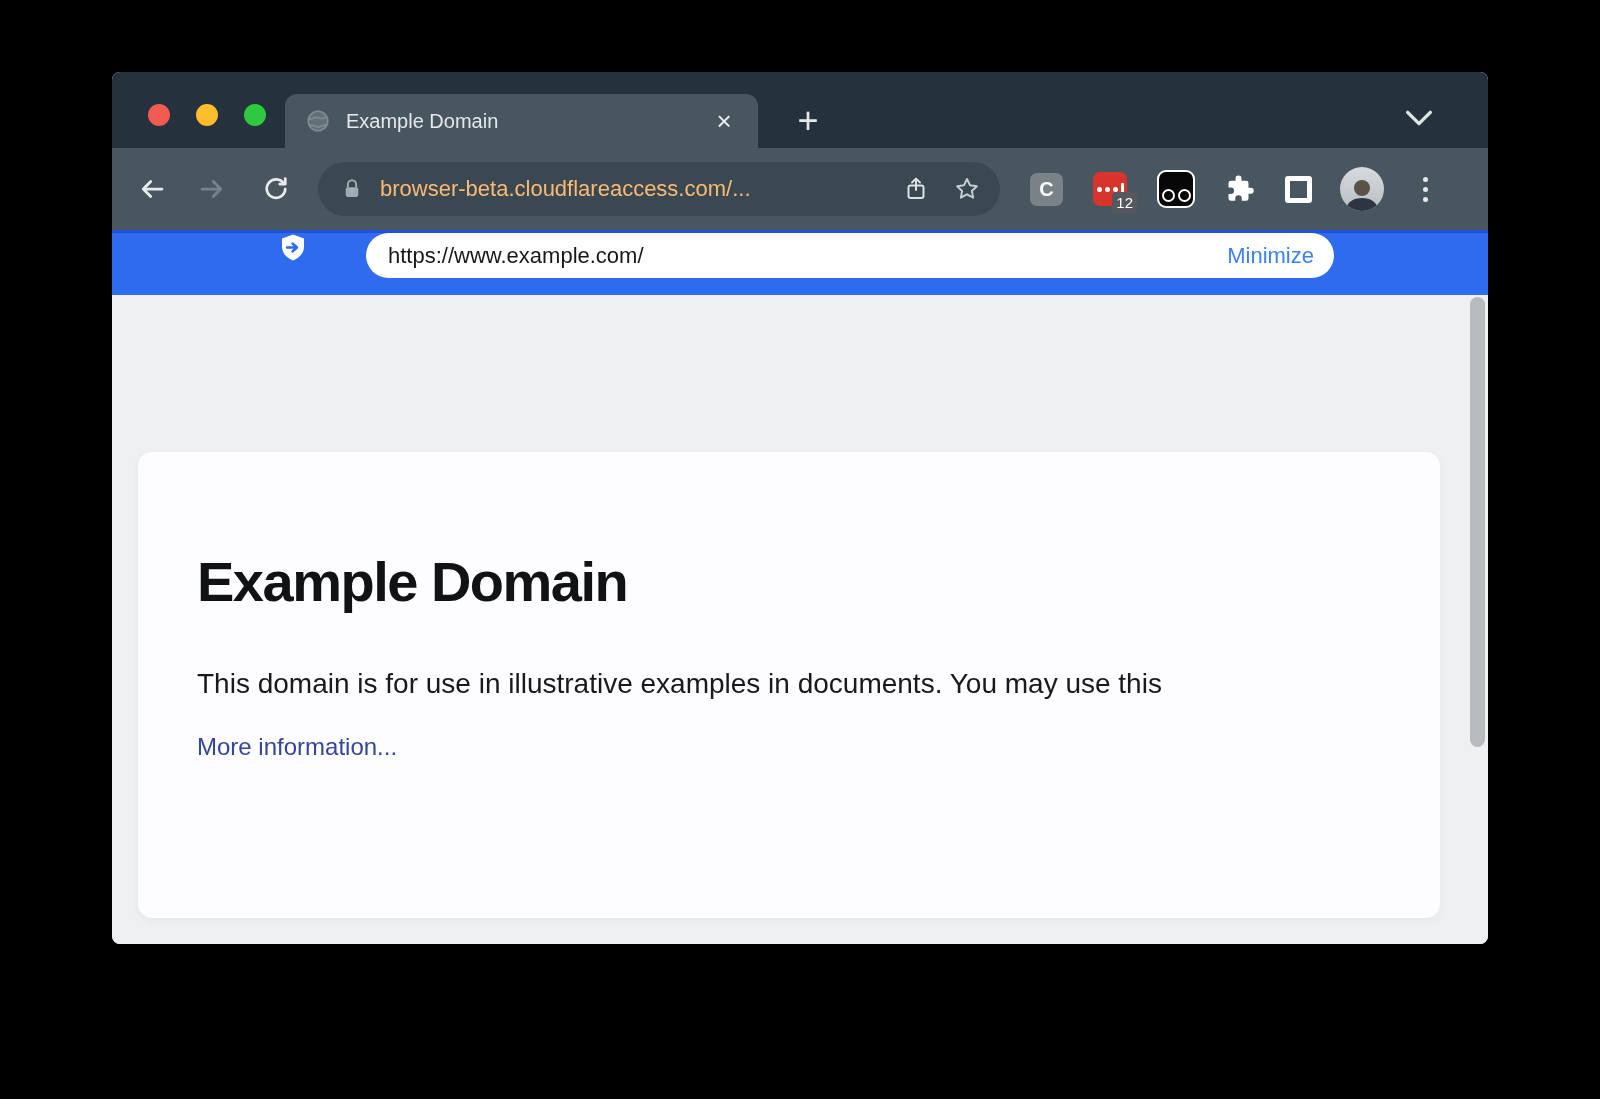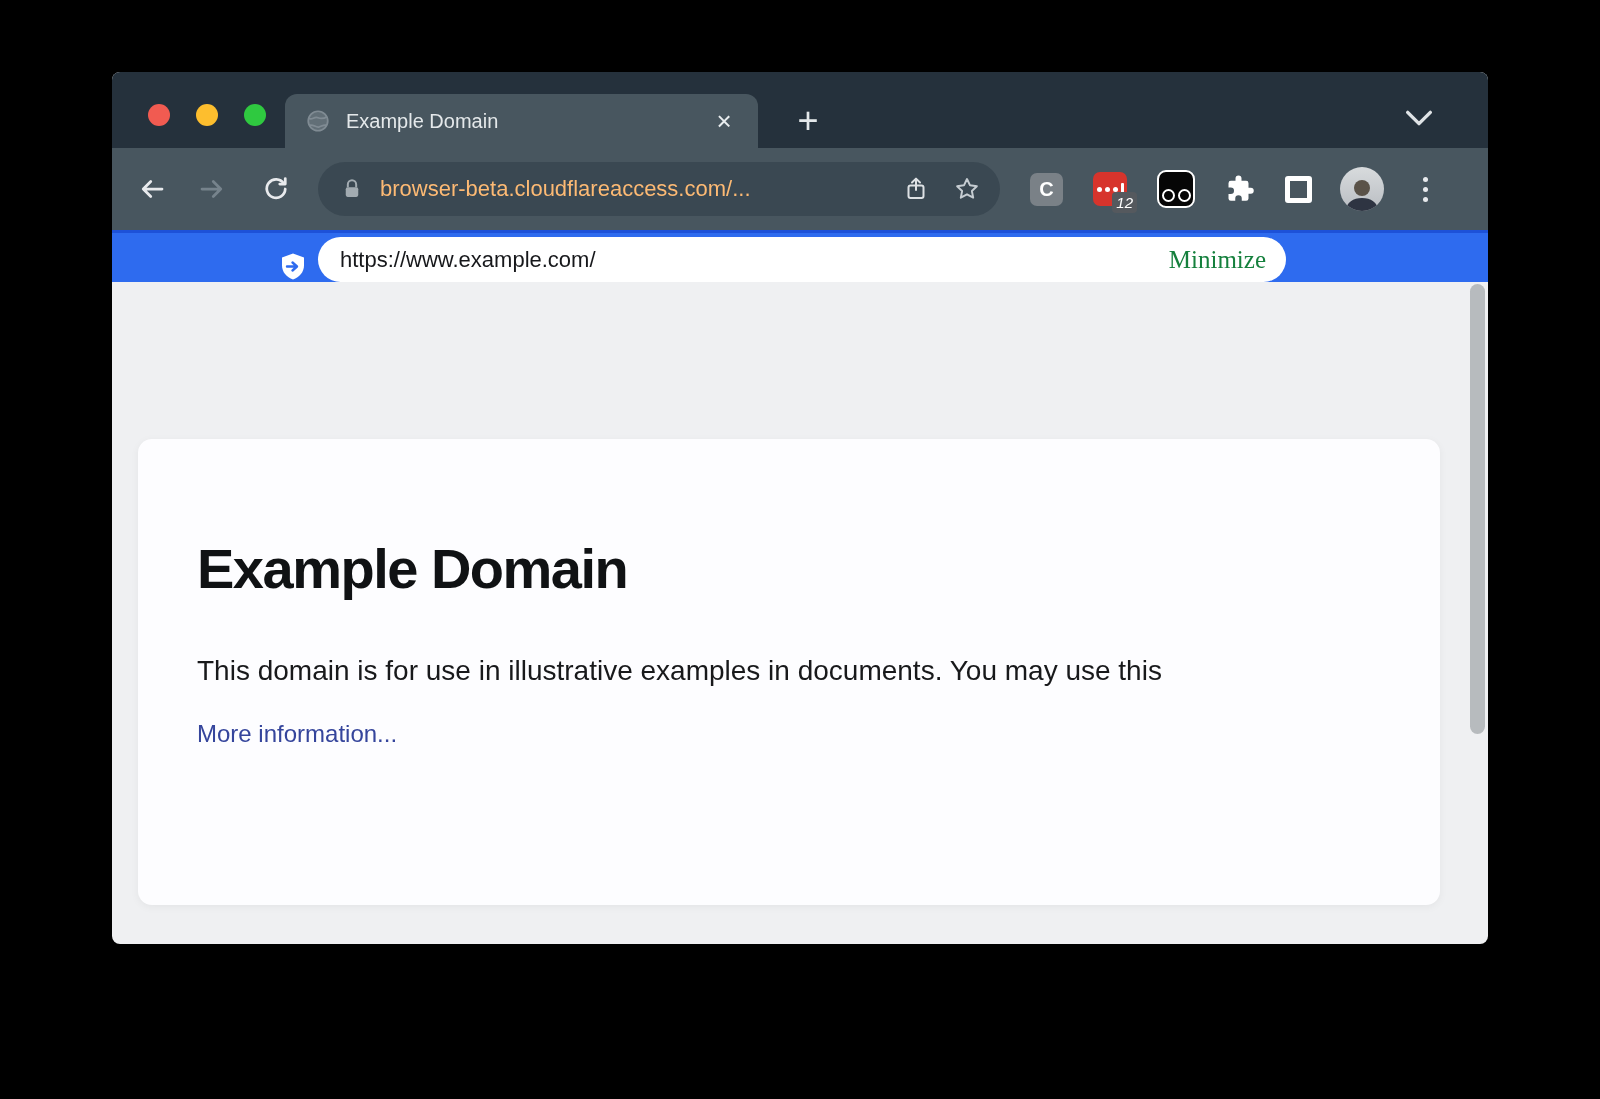--- a/index.html
+++ b/index.html
@@ -41,45 +41,45 @@
   .btn-forward{margin-left:16px;}
   .btn-reload{margin-left:20px;}
   .omnibox{margin-left:20px;width:682px;height:54px;border-radius:27px;background:var(--omnibox);
     display:flex;align-items:center;padding:0 20px 0 24px;flex:none;}
   .omnibox .url{margin-left:18px;color:#fdba74;font-size:22px;font-weight:500;white-space:nowrap;}
   .omni-spacer{flex:1;}
   .ext-cluster{display:flex;align-items:center;gap:30px;margin-left:30px;}
   .ext-c{width:33px;height:33px;border-radius:7px;background:#7a8187;color:#fff;font-size:20px;
     font-weight:bold;display:flex;align-items:center;justify-content:center;}
   .ext-red{position:relative;width:34px;height:34px;border-radius:7px;background:var(--badge_red);
-    display:flex;align-items:center;justify-content:center;gap:3px;font-style:italic;}
+    display:flex;align-items:center;justify-content:center;gap:3px;}
   .ext-red i{width:5px;height:5px;border-radius:50%;background:#fff;display:block;}
   .ext-red b{width:3px;height:12px;background:#fff;display:block;border-radius:1px;}
   .ext-badge{position:absolute;right:-10px;bottom:-7px;background:#55595e;color:#fff;font-size:15px;
     line-height:1;padding:3px 4px;border-radius:4px;font-weight:500;}
   .ext-dark{width:38px;height:38px;border-radius:9px;background:#060606;border:2.5px solid #fff;
     display:flex;align-items:flex-end;justify-content:center;gap:3px;padding-bottom:4px;}
   .ext-dark i{width:13px;height:13px;border-radius:50%;border:2.5px solid #fff;display:block;}
   .ext-puzzle svg{width:30px;height:30px;display:block;}
   .ext-panel{width:27px;height:27px;border:5px solid #fff;border-radius:3px;}
   .avatar{margin-left:28px;width:44px;height:44px;border-radius:50%;overflow:hidden;flex:none;
     background:linear-gradient(#d8dbdd,#b9bdc2);display:flex;align-items:flex-end;justify-content:center;}
   .avatar svg{width:38px;height:36px;display:block;}
   .kebab{margin-left:26px;width:30px;height:44px;display:flex;flex-direction:column;align-items:center;
     justify-content:center;gap:5px;}
   .kebab i{width:5px;height:5px;border-radius:50%;background:#e8eaed;display:block;}
 
   
-  .isobar{height:52px;background:var(--accent_blue);border-top:3px solid var(--accent_blue_dark);
-    display:flex;align-items:flex-end;}
+  .isobar{height:65px;background:var(--accent_blue);border-top:3px solid var(--accent_blue_dark);
+    display:flex;align-items:flex-start;gap:48px;}
   .shield{margin-left:166px;width:30px;height:30px;flex:none;}
   .iso-pill{margin-left:10px;width:968px;height:45px;border-radius:23px;background:#fff;
     display:flex;align-items:center;padding:0 20px 0 22px;}
   .iso-url{color:#17181b;font-size:22px;flex:1;white-space:nowrap;}
-  .iso-min{color:#15803d;font-size:25px;font-family:Liberation Serif, serif;}
+  .iso-min{color:#3b82f6;font-size:22px;}
 
   
   .viewport{position:relative;height:649px;background:var(--page_bg);}
   .card{position:absolute;left:26px;top:157px;width:1302px;height:466px;background:var(--card_bg);
     border-radius:14px;box-shadow:0 2px 8px rgba(0,0,0,.05);padding:97px 60px 0 59px;}
   .card h1{font-size:56px;font-weight:bold;color:#101214;letter-spacing:-1.5px;}
   .card p{margin-top:50px;font-size:28px;line-height:39px;color:#18191b;}
   .card p span{display:block;margin-top:18px;}
   .more-link{display:inline-block;margin-top:30px;font-size:24px;color:var(--link);text-decoration:none;}
   .scroll-thumb{position:absolute;right:3px;top:2px;width:15px;height:450px;border-radius:8px;background:#b7bbbe;}

